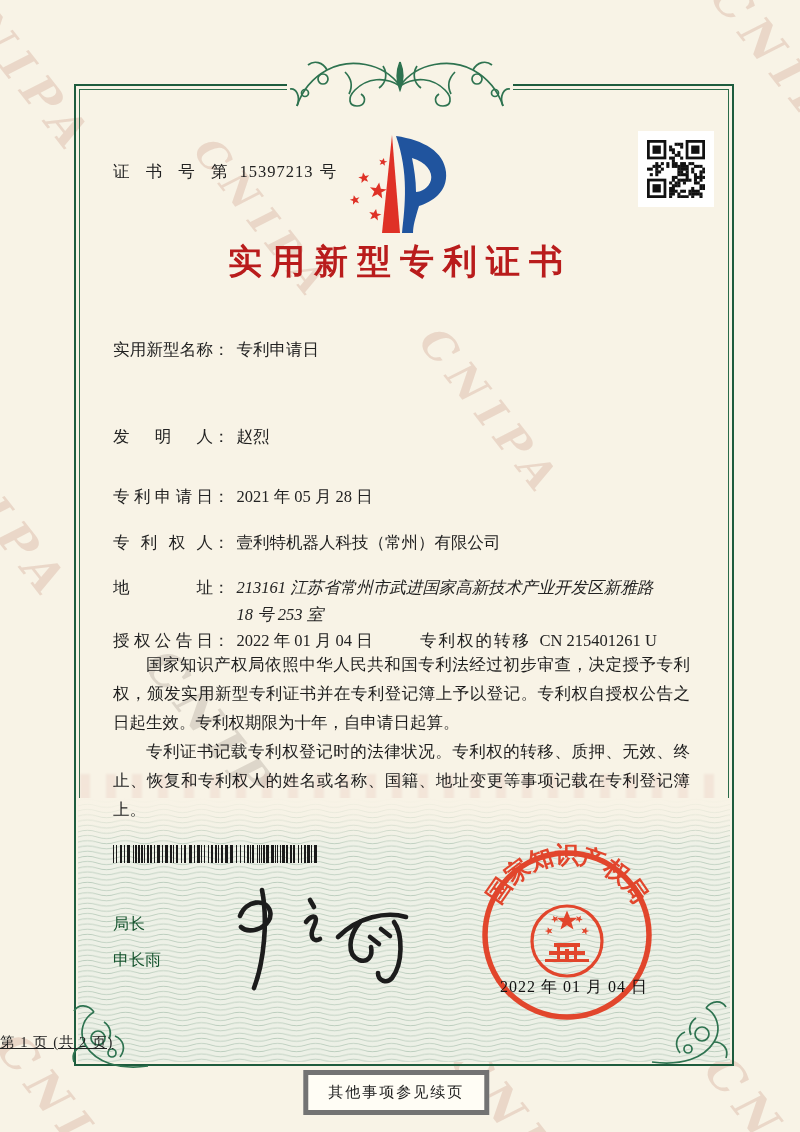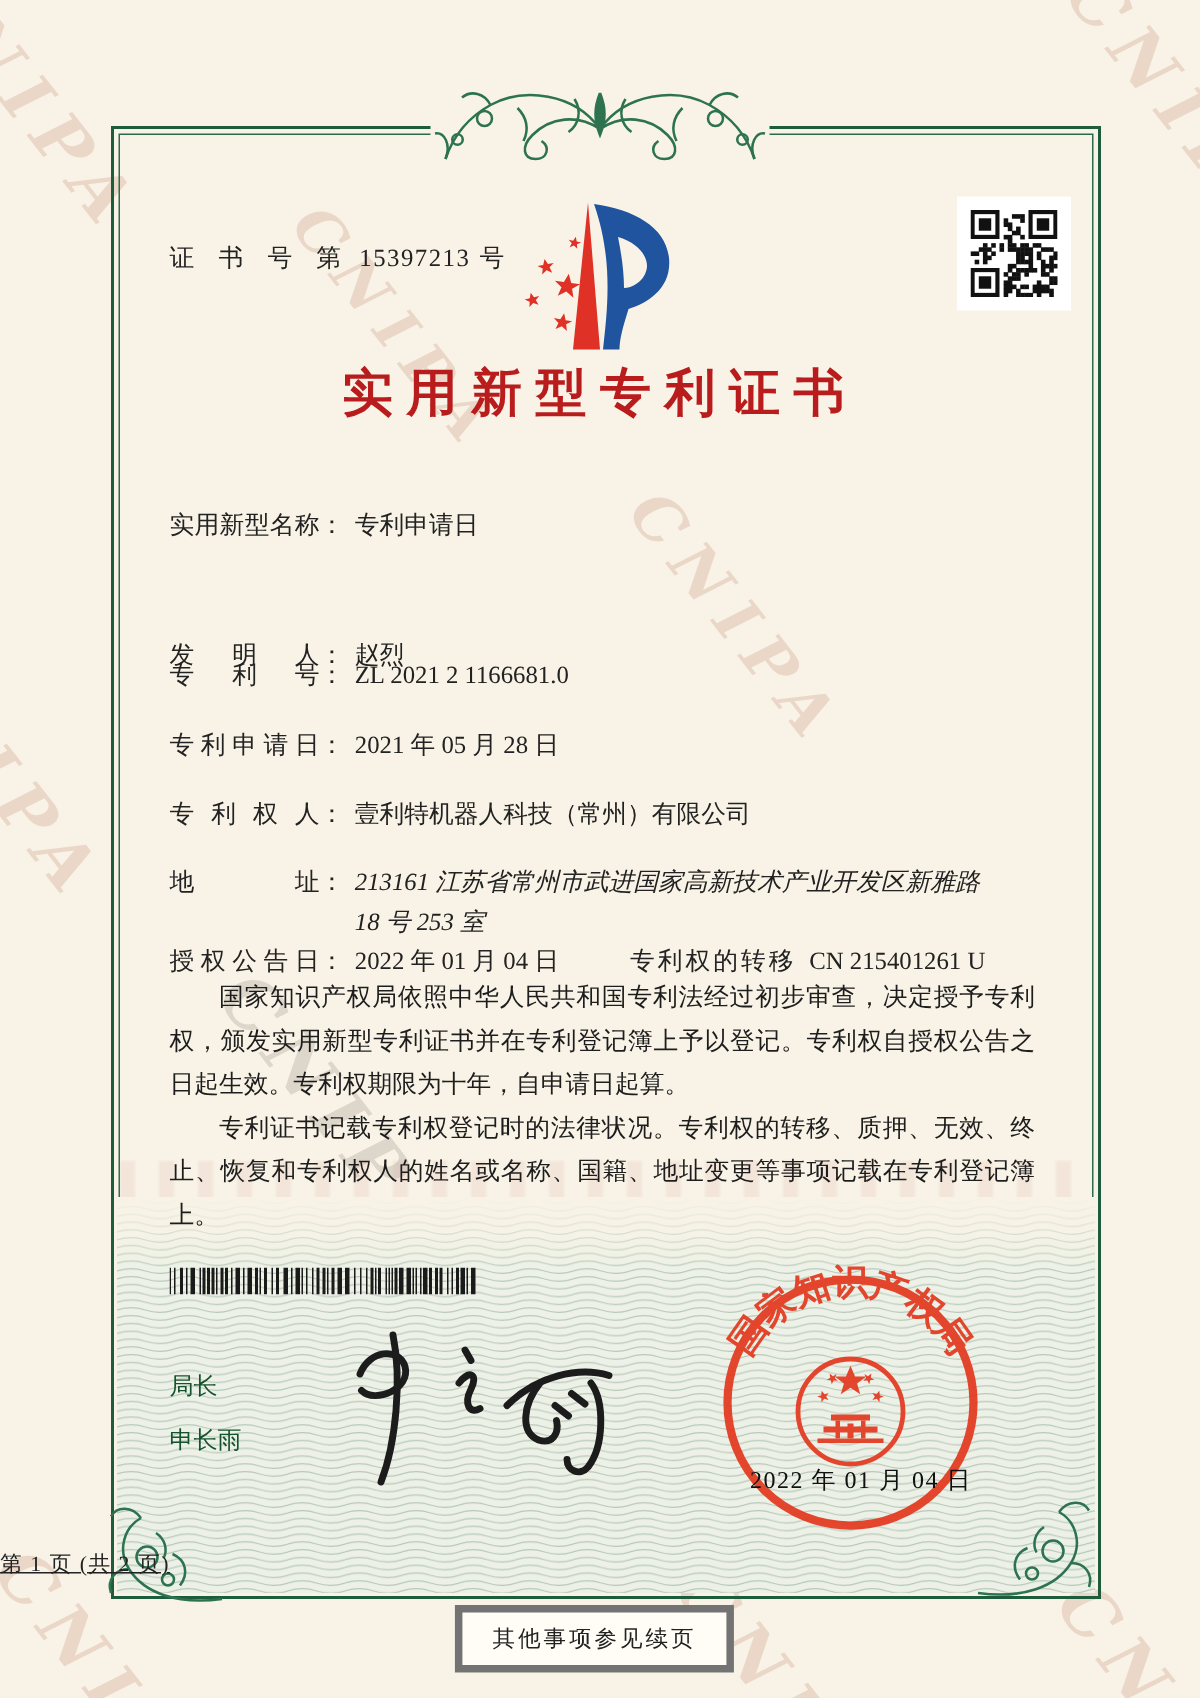--- a/index.html
+++ b/index.html
@@ -315,23 +315,20 @@
   </div>
 
   <div class="title">实用新型专利证书</div>
 
   <div class="row" style="top:336px;">
     <span class="lbl">实用新型名称</span><span class="colon">：</span><span class="val">专利申请日</span>
   </div>
   <div class="row" style="top:387px;margin-top:36px;">
     <span class="lbl">发明人</span><span class="colon">：</span><span class="val">赵烈</span>
   </div>
-  <div class="row" style="top:436px;">
-    <span class="lbl">专利号</span><span class="colon">：</span><span class="val">ZL 2021 2 1166681.0</span>
-  </div>
   <div class="row" style="top:483px;">
     <span class="lbl">专利申请日</span><span class="colon">：</span><span class="val">2021 年 05 月 28 日</span>
   </div>
   <div class="row" style="top:529px;">
     <span class="lbl">专利权人</span><span class="colon">：</span><span class="val">壹利特机器人科技（常州）有限公司</span>
   </div>
   <div class="row" style="top:574px;">
     <span class="lbl">地址</span><span class="colon">：</span><span class="val wrap">213161 江苏省常州市武进国家高新技术产业开发区新雅路 18 号 253 室</span>
   </div>
   <div class="row" style="top:627px;width:620px;">

